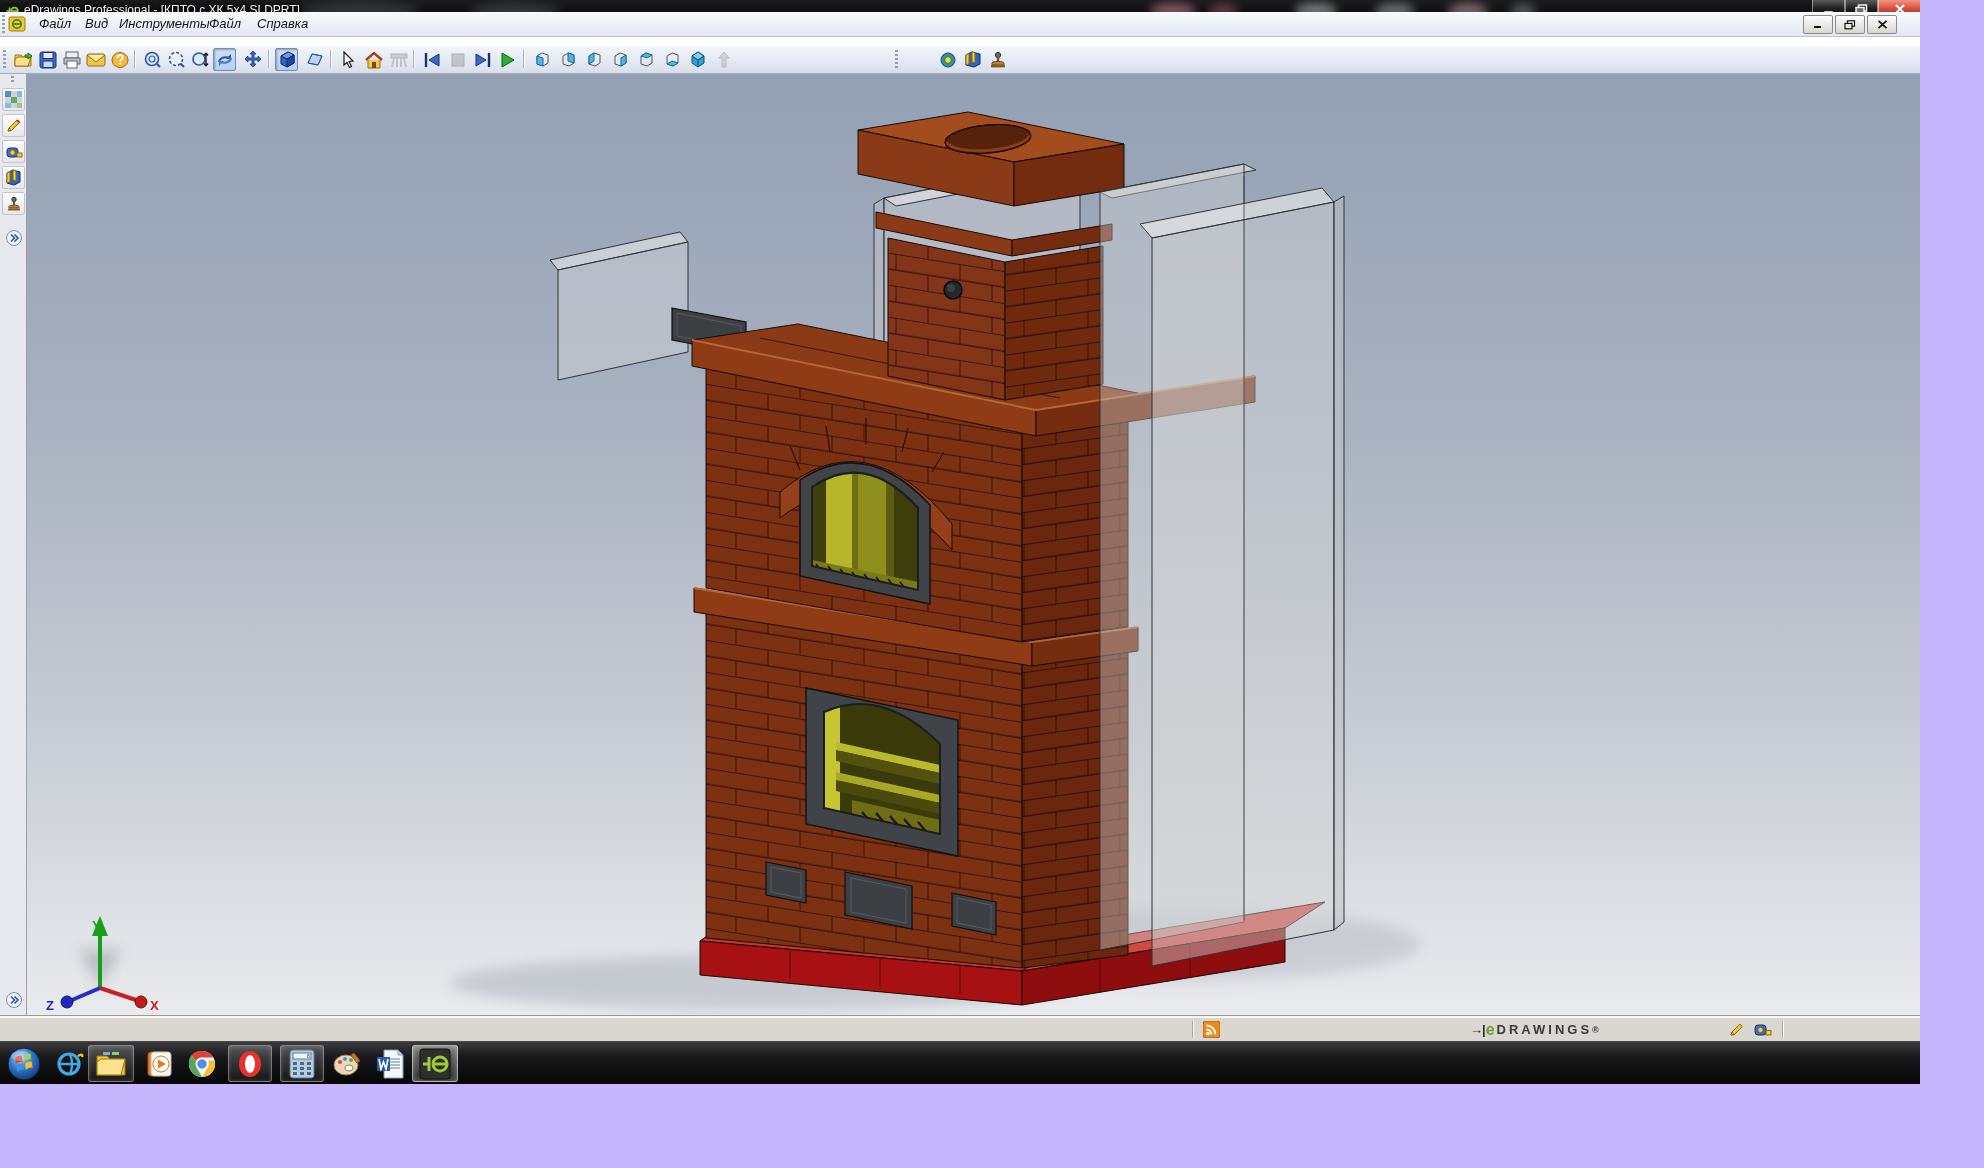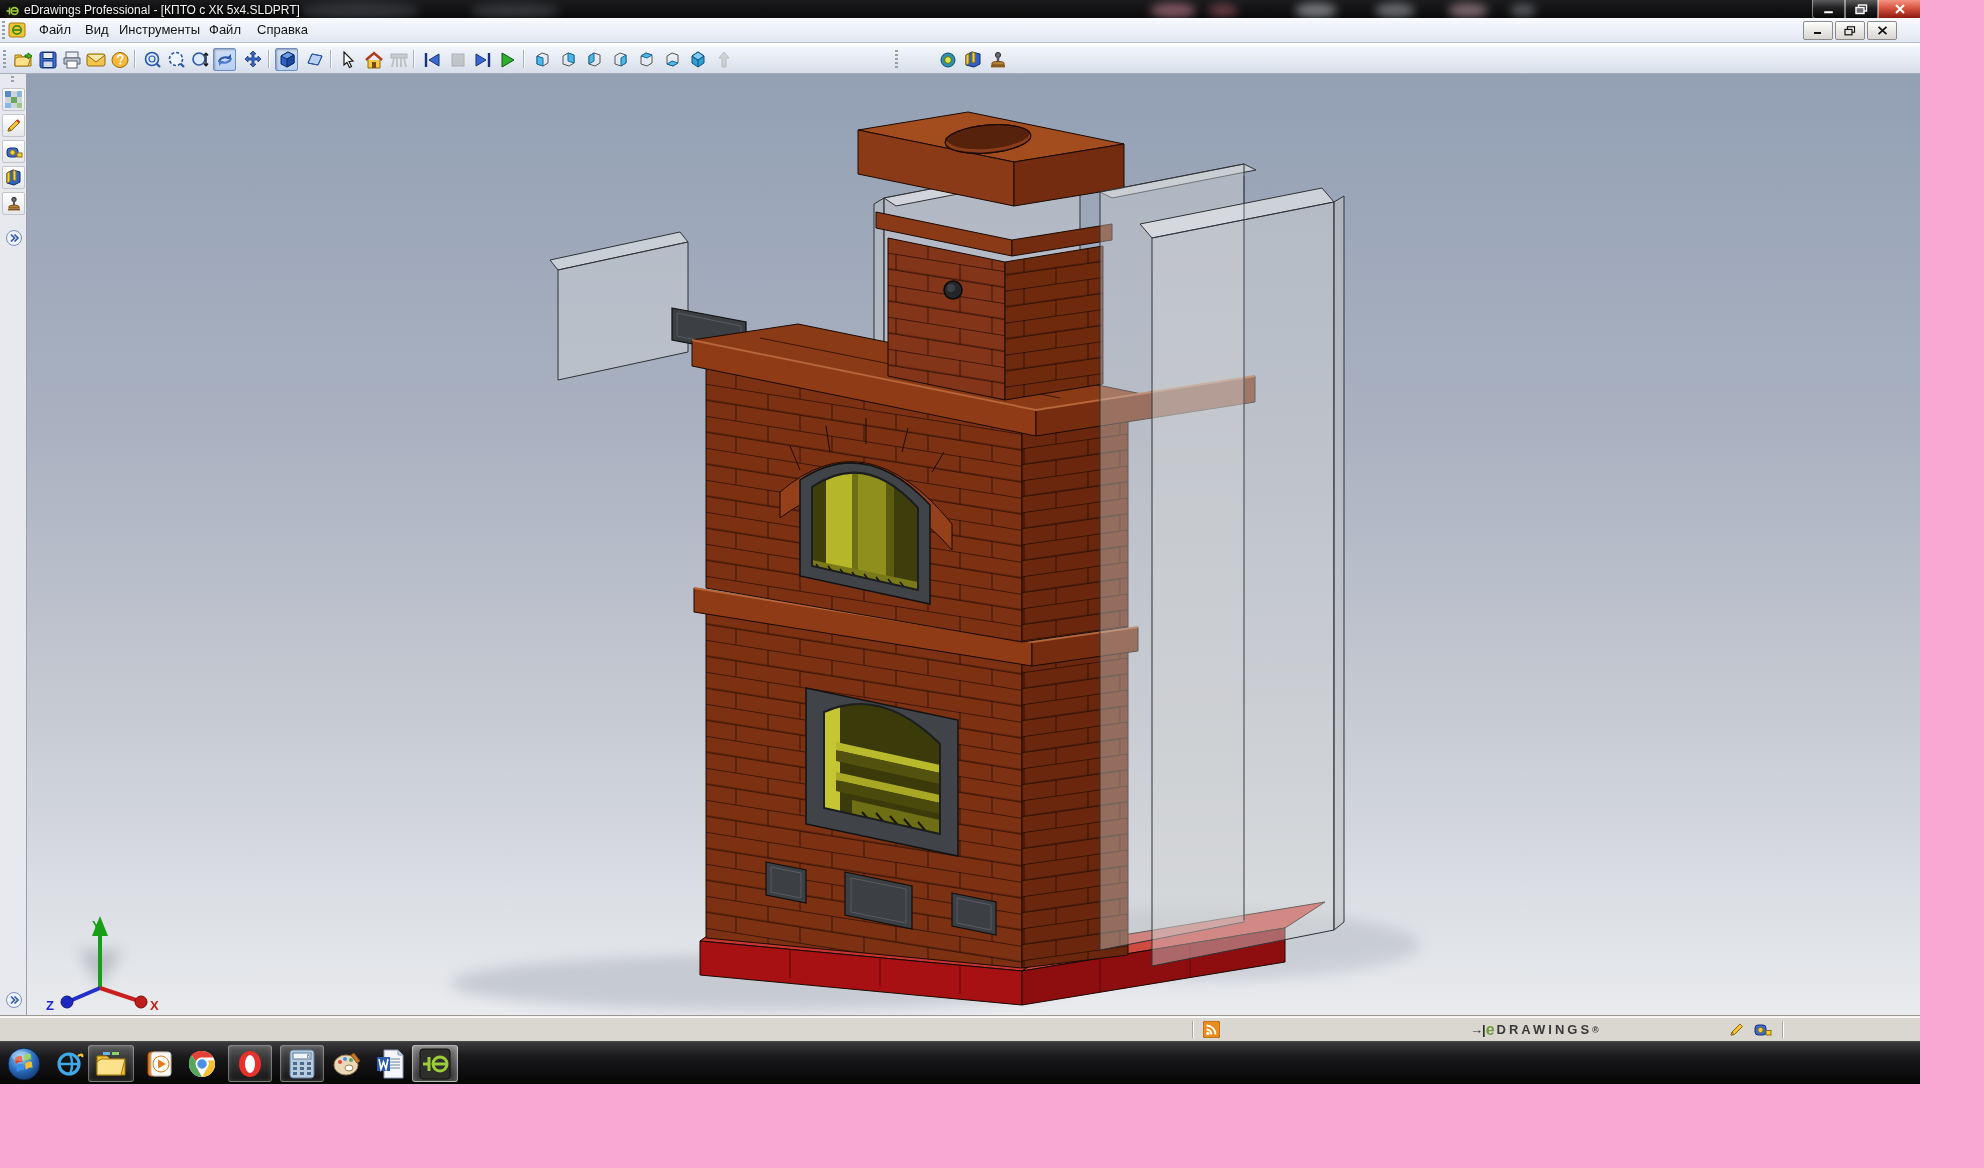--- a/index.html
+++ b/index.html
@@ -1,34 +1,34 @@
 <!DOCTYPE html>
 <html><head>
 <meta charset="utf-8">
 <style>
   * { margin:0; padding:0; box-sizing:border-box; }
   html,body { background:#ffffff; }
   body { font-family:"Liberation Sans", sans-serif; }
   .abs { position:absolute; }
-  #canvas { position:relative; width:1984px; height:1168px; background:#f9a8d4; overflow:hidden; }
+  #canvas { position:relative; width:1984px; height:1168px; background:#c4b5fd; overflow:hidden; }
   #screen { position:absolute; left:0; top:0; width:1920px; height:1084px; background:#fff; overflow:hidden; }
 
   
   #titlebar { position:absolute; left:0; top:0; width:1920px; height:21px; background:linear-gradient(#1b1b1d,#070708); overflow:hidden; }
   .blob { position:absolute; border-radius:50%; filter:blur(5px); }
   #title-text { position:absolute; left:24px; top:3px; font-size:12px; color:#f2f2f2; text-shadow:0 1px 2px #000, 0 0 4px #000; white-space:nowrap; }
   #app-icon { position:absolute; left:5px; top:3px; width:15px; height:15px; }
   #win-controls { position:absolute; left:1812px; top:0; height:19px; display:flex; }
   .wbtn { height:19px; border:1px solid rgba(255,255,255,.45); border-top:none; display:flex; align-items:center; justify-content:center; background:linear-gradient(rgba(255,255,255,.28),rgba(255,255,255,.06) 45%,rgba(0,0,0,.25)); }
   .wbtn.first { border-radius:0 0 0 4px; }
   .wbtn.close { border-radius:0 0 4px 0; background:linear-gradient(#f29483,#d85441 45%,#8c1a0e); width:44px; }
   .wbtn.mid { width:33px; } .wbtn.first { width:33px; }
 
   
-  #menubar { position:absolute; left:0; top:18px; width:1920px; height:25px; background:linear-gradient(#f8fafd,#e2e7f2); border-bottom:1px solid #b9c0cf; }
+  #menubar { position:absolute; left:0; top:12px; width:1920px; height:25px; background:linear-gradient(#f8fafd,#e2e7f2); border-bottom:1px solid #b9c0cf;font-style:italic; }
   .grip { position:absolute; width:3px; background-image:repeating-linear-gradient(180deg,#98a0ae 0 2px,transparent 2px 4px); }
   .menu-item { position:absolute; top:0; height:24px; line-height:24px; padding:0 9px; font-size:13px; color:#141414; cursor:default; }
   #mdi-controls { position:absolute; left:1803px; top:3px; display:flex; gap:2px; }
   .mdibtn { width:30px; height:19px; background:linear-gradient(#fdfdfc,#d9d6d0); border:1px solid #8a8a8a; border-radius:2px; box-shadow:inset 0 1px 0 #fff; display:flex; align-items:center; justify-content:center; }
 
   
   #toolbar { position:absolute; left:0; top:46px; width:1920px; height:28px; background:linear-gradient(#f3f6fb,#d8dfeb); border-bottom:1px solid #a7aebc; }
   .tb { position:absolute; top:2px; width:23px; height:23px; display:flex; align-items:center; justify-content:center; border-radius:2px; border:1px solid transparent; }
   .tb.pressed { background:linear-gradient(#cfe0f7,#b8d0f0); border:1px solid #6f8fc0; box-shadow:inset 1px 1px 2px rgba(0,0,0,.3); }
   .tb.disabled { opacity:.4; filter:grayscale(100%); }

